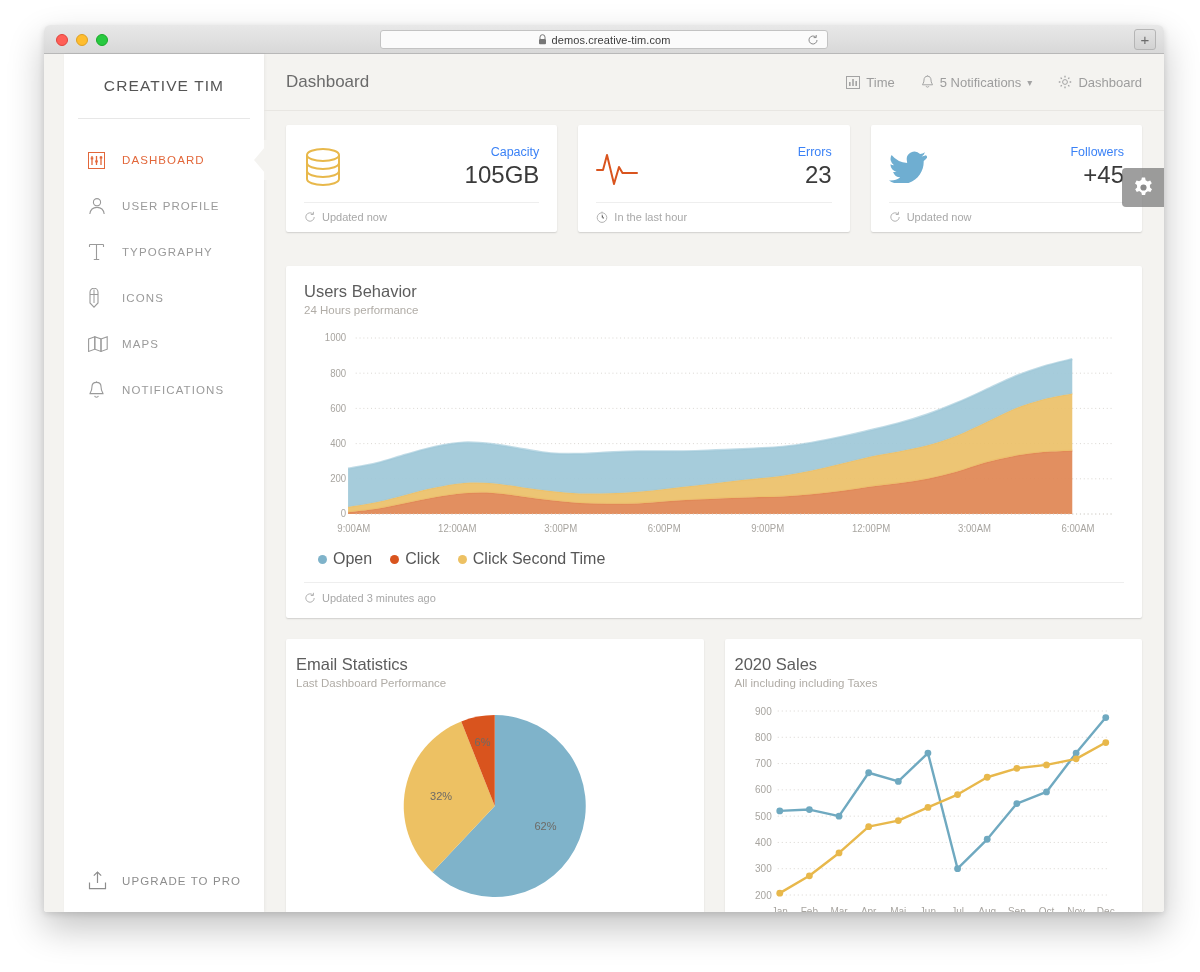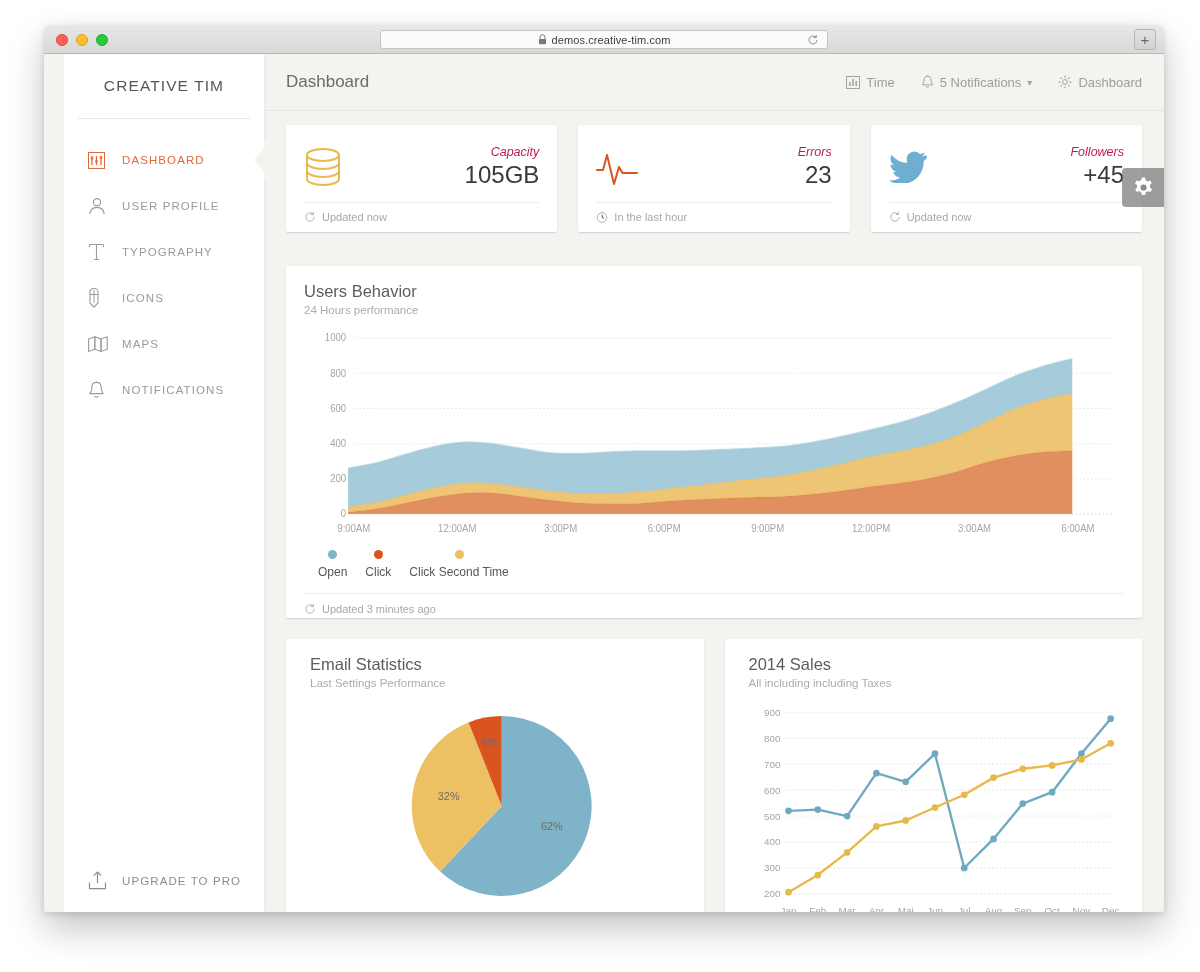--- a/index.html
+++ b/index.html
@@ -106,42 +106,42 @@
   
   .stat-row { display: flex; gap: 21px; }
   .card {
     background: #fff; border-radius: 2px;
     box-shadow: 0 1px 2px rgba(0,0,0,0.10), 0 1px 1px rgba(0,0,0,0.05);
   }
   .stat-card { flex: 1; padding: 16px 18px 0 18px; height: 107px; }
   .stat-top { display: flex; align-items: center; justify-content: space-between; height: 52px; }
   .stat-ico { width: 52px; display: flex; align-items: center; justify-content: flex-start; }
   .stat-text { text-align: right; }
-  .stat-label { font-size: 12.5px; color: #be185d; line-height: 15px; font-style: italic; }
+  .stat-label { font-size: 12.5px; color: #3b82f6; line-height: 15px; }
   .stat-value { font-size: 24px; color: #3a3a3a; line-height: 30px; font-weight: 400; }
   .stat-rule { height: 1px; background: #eeeeee; margin-top: 9px; }
   .stat-foot {
     display: flex; align-items: center; gap: 6px;
     font-size: 11px; color: #a8a8a8; padding-top: 8px;
   }
 
   
   .behavior-card { margin-top: 34px; padding: 16px 18px 0 18px; height: 352px; }
   .card-title { font-size: 16.5px; color: #5d5d5d; font-weight: 400; }
   .card-sub { font-size: 11.5px; color: #b0aca6; margin-top: 3px; }
   .chart-wrap { position: relative; height: 210px; margin-top: 16px; }
   .legend { display: flex; align-items: center; gap: 18px; margin-top: 8px; padding-left: 14px; }
-  .legend-item { display: flex; align-items: center; gap: 6px; font-size: 12px; color: #575757; flex-direction: column; }
+  .legend-item { display: flex; align-items: center; gap: 6px; font-size: 16px; color: #575757; }
   .legend-dot { width: 9px; height: 9px; border-radius: 50%; }
   .card-rule { height: 1px; background: #eeeeee; margin-top: 14px; }
   .card-foot { display: flex; align-items: center; gap: 6px; font-size: 11px; color: #a8a8a8; padding-top: 9px; }
 
   
   .bottom-row { display: flex; gap: 21px; margin-top: 21px; }
-  .bottom-card { flex: 1; padding: 16px 18px 0 24px; height: 300px; min-width: 0; }
+  .bottom-card { flex: 1; padding: 16px 18px 0 10px; height: 300px; min-width: 0; }
 
   
   .gear-tab {
     position: absolute; right: 0; top: 114px; width: 42px; height: 39px;
     background: rgba(120,120,120,0.72); border-radius: 4px 0 0 4px;
     display: flex; align-items: center; justify-content: center;
     cursor: pointer; z-index: 40;
   }
 
   svg { display: block; }
@@ -452,33 +452,33 @@
                   </svg>
               </span>
               <span>Updated 3 minutes ago</span>
             </div>
           </div>
 
           <div class="bottom-row">
 
             <div class="card bottom-card">
               <div class="card-title">Email Statistics</div>
-              <div class="card-sub">Last Settings Performance</div>
+              <div class="card-sub">Last Dashboard Performance</div>
               <svg id="pie-chart" width="100%" height="240" viewBox="0 0 380 240">
                   <path d="M194,117 L194,26 A91,91 0 1 1 131.70621336048936,183.33614509534846 Z" fill="#7fb3ca"></path>
                   <text x="244.76579612949854" y="141.0996005765834" text-anchor="middle" class="pie-lbl">62%</text>
                   <path d="M194,117 L131.70621336048936,183.33614509534846 A91,91 0 0 1 160.50066570569425,32.39033978416914 Z" fill="#edc163"></path>
                   <text x="140.3671161102136" y="110.76898022361948" text-anchor="middle" class="pie-lbl">32%</text>
                   <path d="M194,117 L160.50066570569425,32.39033978416914 A91,91 0 0 1 193.99999999999997,26 Z" fill="#d9541e"></path>
                   <text x="181.72277626834327" y="56.64053933225634" text-anchor="middle" class="pie-lbl">6%</text>
                 </svg>
             </div>
 
             <div class="card bottom-card">
-              <div class="card-title">2014 Sales</div>
+              <div class="card-title">2020 Sales</div>
               <div class="card-sub">All including including Taxes</div>
               <svg id="line-chart" width="100%" height="240" viewBox="0 0 380 240">
                   <line x1="38" y1="206" x2="370" y2="206" stroke="#d8d5d0" stroke-width="1" stroke-dasharray="1 3"></line>
                   <text x="32" y="209.5" text-anchor="end" class="tick-lbl">200</text>
                   <line x1="38" y1="179.71428571428572" x2="370" y2="179.71428571428572" stroke="#d8d5d0" stroke-width="1" stroke-dasharray="1 3"></line>
                   <text x="32" y="183.21428571428572" text-anchor="end" class="tick-lbl">300</text>
                   <line x1="38" y1="153.42857142857144" x2="370" y2="153.42857142857144" stroke="#d8d5d0" stroke-width="1" stroke-dasharray="1 3"></line>
                   <text x="32" y="156.92857142857144" text-anchor="end" class="tick-lbl">400</text>
                   <line x1="38" y1="127.14285714285715" x2="370" y2="127.14285714285715" stroke="#d8d5d0" stroke-width="1" stroke-dasharray="1 3"></line>
                   <text x="32" y="130.64285714285717" text-anchor="end" class="tick-lbl">500</text>

